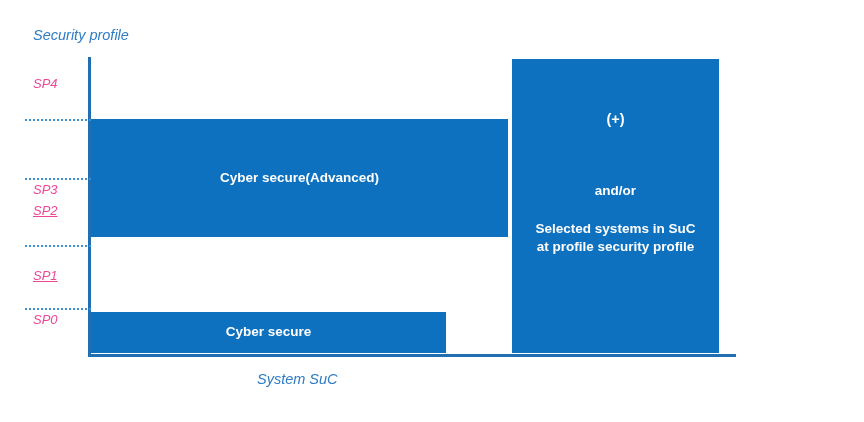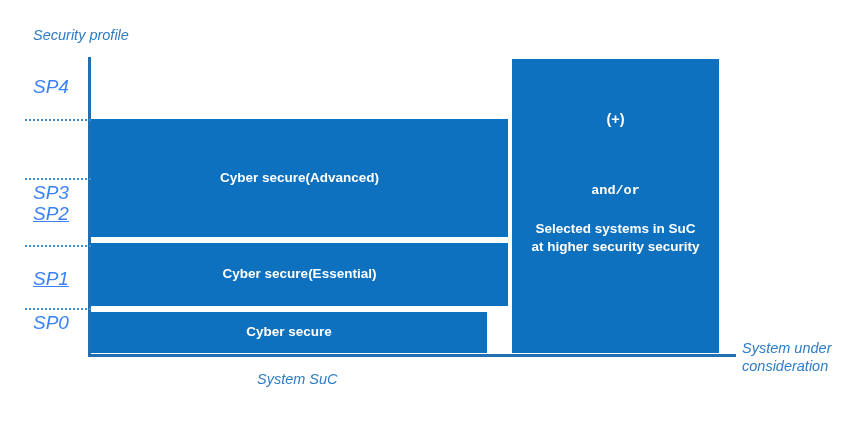--- a/index.html
+++ b/index.html
@@ -56,22 +56,22 @@
     width: 66px;
     height: 0;
     border-top: 2px dotted #3d8fd0;
   }
 
   
   .sp-label {
     position: absolute;
     left: 33px;
     font-style: italic;
-    font-size: 19px;
-    color: #3b82f6;
+    font-size: 13px;
+    color: #ec4899;
   }
 
   
   .block {
     position: absolute;
     background: #0d71c0;
     color: #ffffff;
     font-weight: bold;
     font-size: 13.5px;
     display: flex;
@@ -80,38 +80,38 @@
     text-align: center;
     box-sizing: border-box;
   }
   .block-text {
     white-space: pre-line;
     line-height: 1.35;
   }
 
   #block-advanced  { left: 91px; top: 119px; width: 417px; height: 118px; }
   #block-essential { left: 91px; top: 243px; width: 417px; height: 63px;  }
-  #block-basic     { left: 91px; top: 312px; width: 396px; height: 41px;  }
+  #block-basic     { left: 91px; top: 312px; width: 355px; height: 41px;  }
 
   #block-extended {
     left: 512px;
     top: 59px;
     width: 207px;
     height: 294px;
     flex-direction: column;
     justify-content: flex-start;
     padding-top: 52px;
   }
   #block-extended .plus {
     font-size: 14.5px;
     font-weight: bold;
     margin-bottom: 55px;
   }
   #block-extended .line-a { margin-bottom: 22px; }
-  #block-extended .line-b { margin-bottom: 20px; font-family: Liberation Mono, monospace; }
+  #block-extended .line-b { margin-bottom: 20px; }
 </style>
 </head>
 <body>
 
 <div id="canvas">
 
   <div class="axis-title" id="y-axis-title">Security profile</div>
 
   <div class="axis-line" id="y-axis"></div>
   <div class="axis-line" id="x-axis"></div>
@@ -128,33 +128,28 @@
       <div class="sp-label" style="top: 140px; margin-top: 42px;">SP3</div>
       <div class="sp-label" style="top: 203px; text-decoration: underline;">SP2</div>
       <div class="sp-label" style="top: 268px; text-decoration: underline;">SP1</div>
       <div class="sp-label" style="top: 312px;">SP0</div>
     </div>
 
   <div class="block" id="block-advanced">
     <span class="block-text">Cyber secure(Advanced)</span>
   </div>
 
-  <div class="block" id="block-essential">
-    <span class="block-text">Cyber secure(Essential)</span>
-  </div>
 
   <div class="block" id="block-basic">
     <span class="block-text">Cyber secure</span>
   </div>
 
   <div class="block" id="block-extended">
     <span class="plus">(+)</span>
     <span class="block-text line-b">and/or</span>
     <span class="block-text line-c">Selected systems in SuC
-at higher security security</span>
+at profile security profile</span>
   </div>
 
-  <div class="axis-title" id="x-axis-title-right">System under
-consideration</div>
 
   <div class="axis-title" id="x-axis-title-center">System SuC</div>
 
 </div>
 
 </body></html>

